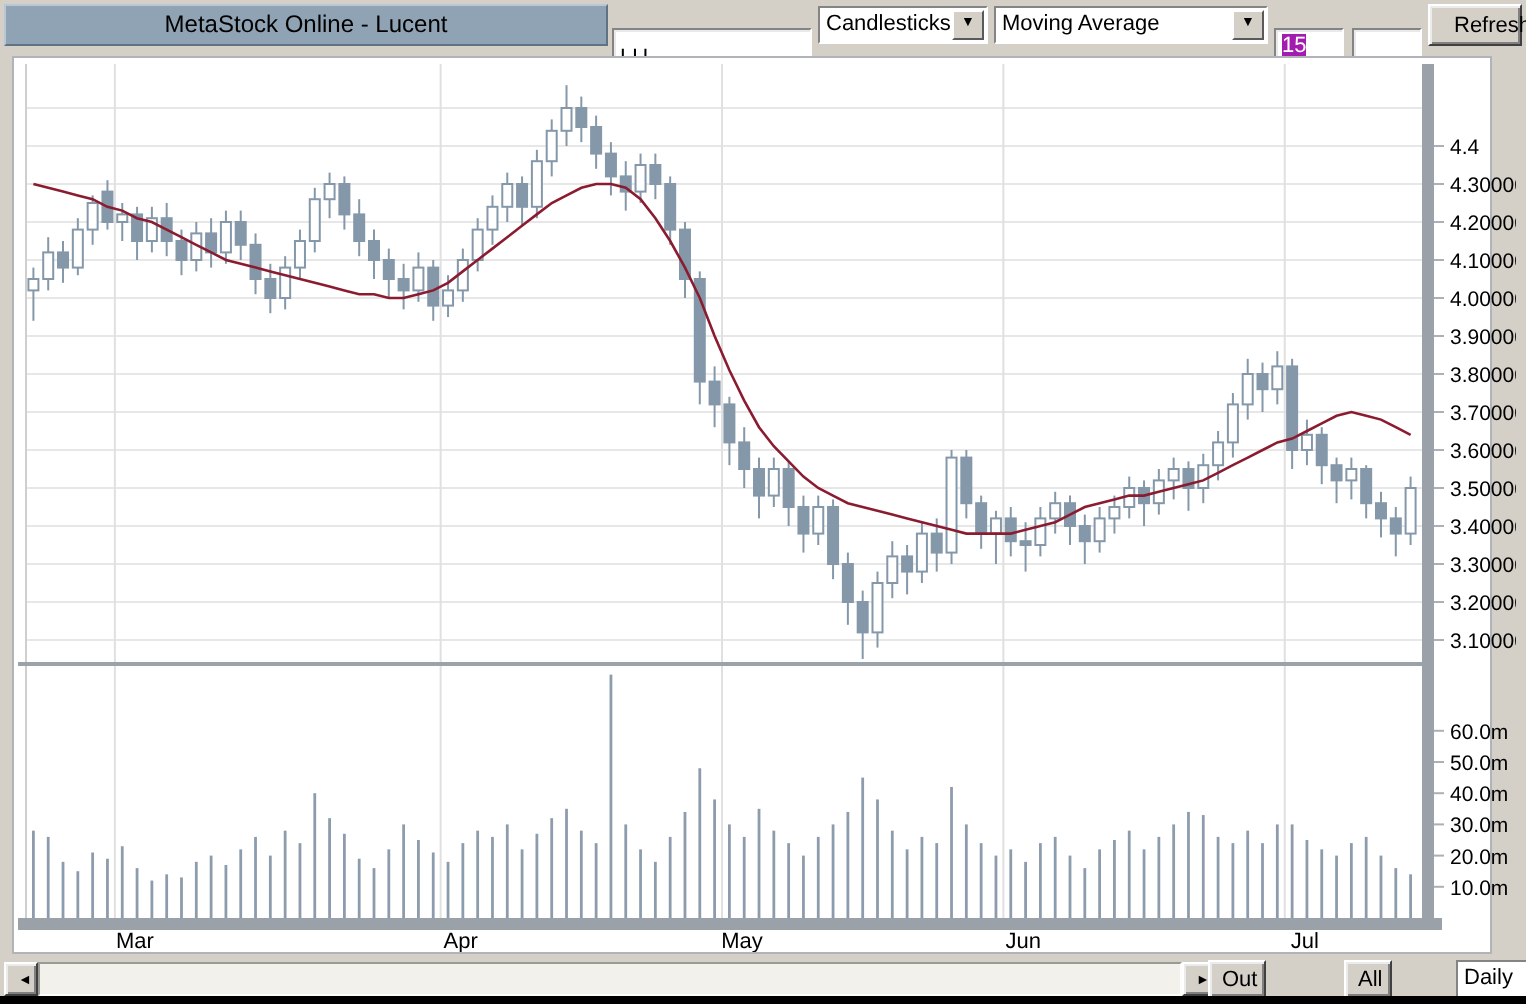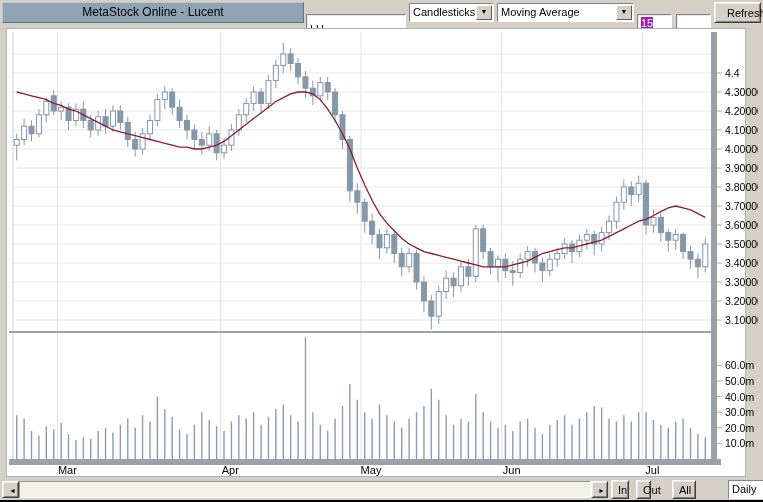--- a/index.html
+++ b/index.html
@@ -1,18 +1,18 @@
 <!DOCTYPE html>
 <html><head>
 <meta charset="utf-8">
 <style>
   html,body{margin:0;padding:0;}
   body{font-family:"Liberation Sans",sans-serif;background:#d4d0c8;}
   .screen{position:relative;width:763px;height:502px;background:#d4d0c8;overflow:hidden;
-          border-bottom:2px solid #000000;box-sizing:border-box;}
+          border-bottom:4px solid #000000;box-sizing:border-box;}
   
   .topbar{position:absolute;left:0;top:0;width:763px;height:27px;background:#d4d0c8;}
   .title-panel{position:absolute;left:2px;top:2px;width:302px;height:21px;background:#8fa3b4;
                border:1px solid;border-color:#b9c7d3 #5f7385 #5f7385 #b9c7d3;box-sizing:border-box;
                text-align:center;line-height:19px;font-size:12px;color:#000;}
   .tb-input{position:absolute;top:14px;height:30px;box-sizing:border-box;background:#fff;
             border:1px solid;border-color:#848484 #fff #fff #848484;
             box-shadow:inset 1px 1px 0 #5c5c5c22;font-size:11px;padding:2px 3px;line-height:13px;}
   input.tb-input{font-family:"Liberation Sans",sans-serif;}
   .combo{position:absolute;top:3px;height:19px;background:#fff;border:1px solid;
@@ -422,21 +422,21 @@
   </div>
 
   <div class="bottombar">
     <button class="btn3d sb-btn" style="left:2px;"><span>◄</span></button>
     <div class="sb-track">
       <div style="width:100%;height:100%;"></div>
     </div>
     <button class="btn3d sb-btn" style="left:591px;"><span>►</span></button>
 
     <button class="btn3d zoom-btn" style="left:611px;width:18px;">In</button>
-    <button class="btn3d zoom-btn" style="left:636px;width:15px;">Out</button>
+    <button class="btn3d zoom-btn" style="left:604px;width:29px;">Out</button>
     <button class="btn3d zoom-btn" style="left:672px;width:24px;">All</button>
 
     <div class="combo interval-combo">
       <div class="field">Daily</div>
       <div class="arrowbtn">▼</div>
     </div>
   </div>
 
 </div>
 

